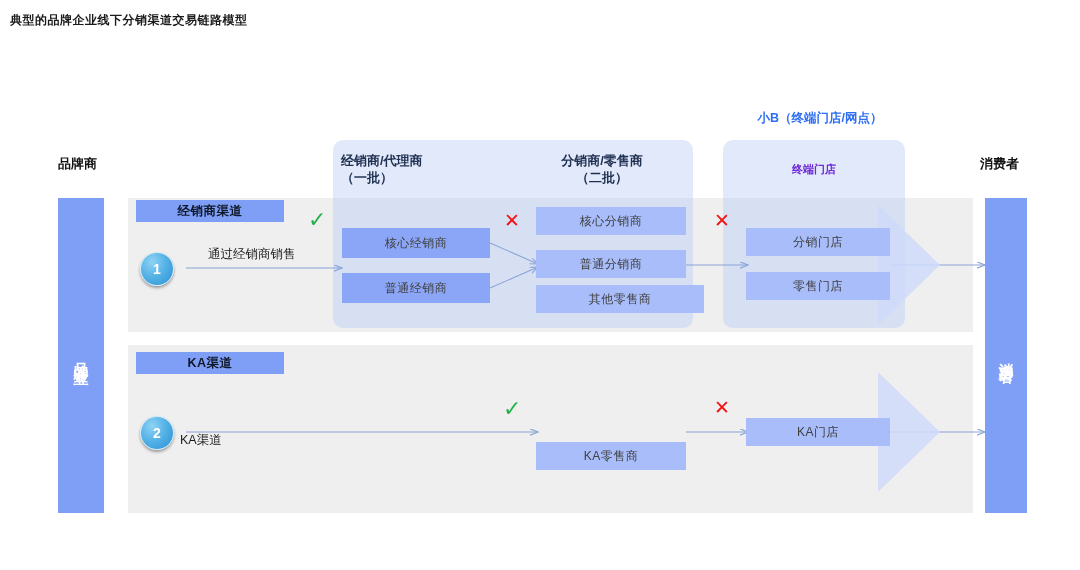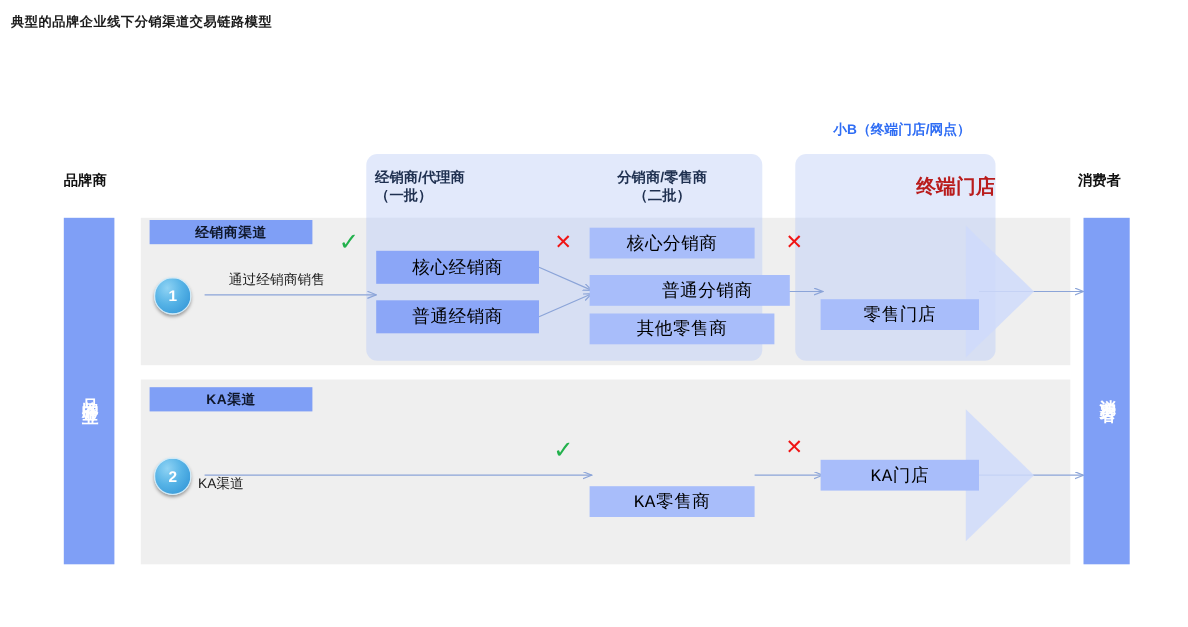--- a/index.html
+++ b/index.html
@@ -59,21 +59,21 @@
     color:#fff;font-weight:bold;font-size:14px;
     display:flex;align-items:center;justify-content:center;
     box-shadow:0 2px 3px rgba(0,0,0,.35);
     border:1px solid #cfeaf8;
   }
   .step-lab{font-size:12.5px;color:#1b1b1b;white-space:nowrap;}
 
   
   .node{
     display:flex;align-items:center;justify-content:center;
-    color:#000000;font-size:16px;letter-spacing:.5px;white-space:nowrap;font-family:Liberation Mono, monospace;
+    color:#404040;font-size:12px;letter-spacing:.5px;white-space:nowrap;
   }
   .node.dark{background:#8ba6f7;}
   .node.light{background:#a8bdfa;}
 
   
   .mark{font-weight:bold;line-height:1;}
   .mark.ok{color:#22b14c;font-size:22px;}
   .mark.no{color:#f01414;font-size:19px;}
 
   svg.lines{position:absolute;left:0;top:0;width:1080px;height:570px;pointer-events:none;}
@@ -100,21 +100,21 @@
       <div>（一批）</div>
     </div>
     <div style="position:absolute;left:190px;top:12px;width:158px;text-align:center;color:#1f3050;font-weight:bold;font-size:13px;line-height:17px;">
       <div>分销商/零售商</div>
       <div>（二批）</div>
     </div>
   </div>
 
   <div class="abs panel" style="left:723px;top:140px;width:182px;height:188px;">
     <div class="panel-shade" style="top:58px;height:130px;border-radius:0 0 10px 10px;"></div>
-    <div style="position:absolute;left:0;top:21px;width:100%;text-align:right;color:#b91c1c;font-weight:bold;font-size:18px;line-height:17px;">终端门店</div>
+    <div style="position:absolute;left:0;top:21px;width:100%;text-align:center;color:#6d28d9;font-weight:bold;font-size:11px;line-height:17px;">终端门店</div>
   </div>
 
   <svg class="lines">
     <defs>
       <marker id="ah" markerWidth="9" markerHeight="9" refX="8" refY="3.2" orient="auto" markerUnits="userSpaceOnUse">
         <path d="M0,0 L8,3.2 L0,6.4" fill="none" stroke="#8ba4d8" stroke-width="1.1"></path>
       </marker>
     </defs>
 
     <line x1="186" y1="268" x2="342" y2="268" stroke="#8ba4d8" stroke-width="1.1" marker-end="url(#ah)"></line>
@@ -149,23 +149,24 @@
   <div class="abs step-lab" style="left:161px;top:246px;margin-left:47px;">通过经销商销售</div>
 
   <div class="abs mark ok" style="left:308px;top:209px;">✓</div>
   <div class="abs mark no" style="left:504px;top:211px;">✕</div>
   <div class="abs mark no" style="left:714px;top:211px;">✕</div>
 
   <div class="abs node dark" style="left:342px;top:228px;width:148px;height:30px;">核心经销商</div>
   <div class="abs node dark" style="left:342px;top:273px;width:148px;height:30px;">普通经销商</div>
 
   <div class="abs node light" style="left:536px;top:207px;width:150px;height:28px;">核心分销商</div>
-  <div class="abs node light" style="left:536px;top:250px;width:150px;height:28px;padding-left:32px;">普通分销商</div>
+  <div class="abs node light" style="left:536px;top:250px;width:150px;height:28px;">普通分销商</div>
   <div class="abs node light" style="left:536px;top:285px;width:168px;height:28px;">其他零售商</div>
 
+  <div class="abs node light" style="left:746px;top:228px;width:144px;height:28px;">分销门店</div>
   <div class="abs node light" style="left:746px;top:272px;width:144px;height:28px;">零售门店</div>
 
   <div class="abs band-tag" style="left:136px;top:352px;width:148px;height:22px;">KA渠道</div>
   <div class="abs bubble" style="left:140px;top:416px;width:32px;height:32px;">2</div>
   <div class="abs step-lab" style="left:180px;top:432px;">KA渠道</div>
 
   <div class="abs mark ok" style="left:503px;top:398px;">✓</div>
   <div class="abs mark no" style="left:714px;top:398px;">✕</div>
 
   <div class="abs node light" style="left:536px;top:442px;width:150px;height:28px;">KA零售商</div>

